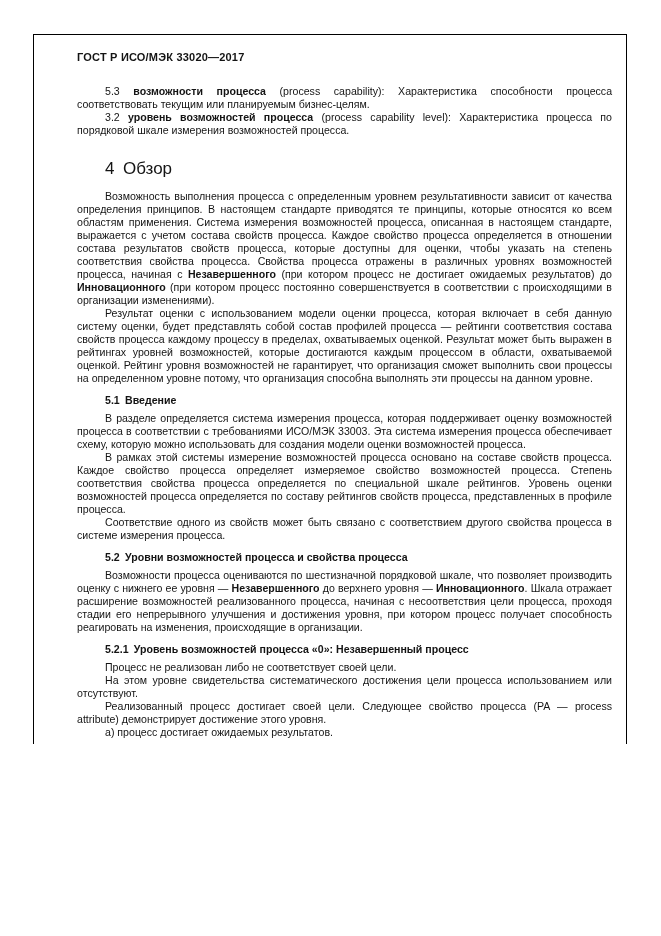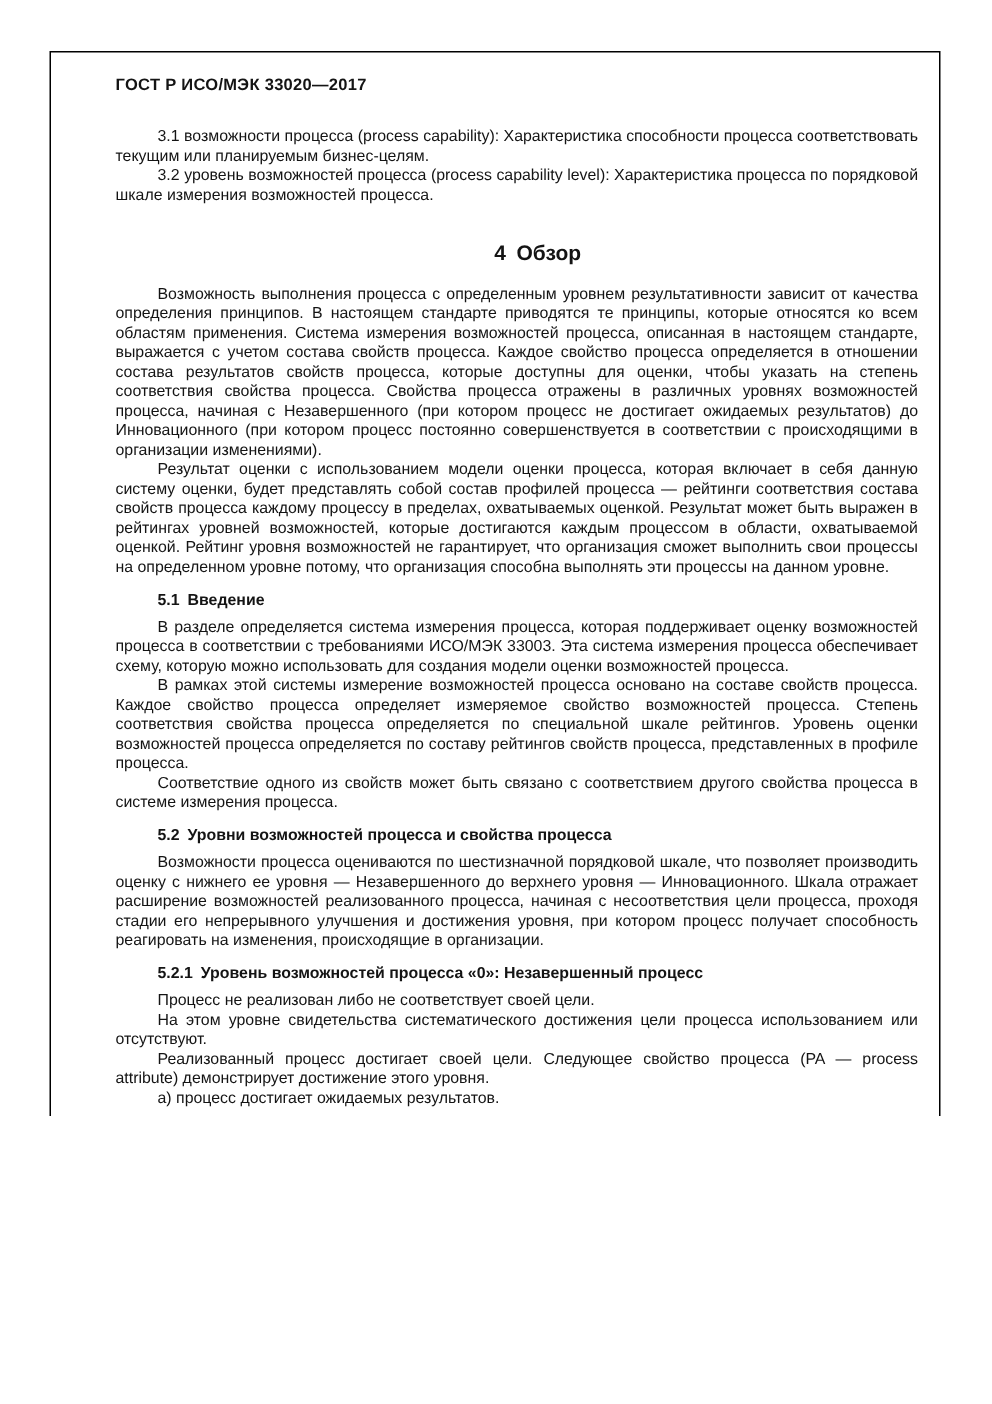--- a/index.html
+++ b/index.html
@@ -40,27 +40,27 @@
     top: 50px;
     width: 535px;
     font-size: 10.6px;
     line-height: 13px;
     text-align: justify;
   }
   .para {
     margin: 0;
     text-indent: 28px;
   }
-  .b { font-weight: normal; }
+  .b { font-weight: bold; }
   .h-major {
-    font-size: 14px;
-    font-weight: bold;
+    font-size: 17px;
+    font-weight: normal;
     margin: 25px 0 15px 0;
     padding-left: 28px;
-    text-align: center;
+    text-align: left;
   }
   .h-sub {
     font-size: 10.6px;
     font-weight: bold;
     margin: 9px 0 5px 0;
     padding-left: 28px;
     text-align: left;
   }
   .page-number {
     position: absolute;
@@ -72,21 +72,21 @@
 </head>
 <body>
 
 <div class="page">
   <div class="frame">
 
     <div class="running-header">ГОСТ Р ИСО/МЭК 33020—2017</div>
 
     <div class="body-text">
 
-      <p class="para"><span>3.1 </span><span class="b">возможности процесса</span><span> (process capability): Характеристика способности процесса соответствовать текущим или планируемым бизнес-целям.</span></p>
+      <p class="para"><span>5.3 </span><span class="b">возможности процесса</span><span> (process capability): Характеристика способности процесса соответствовать текущим или планируемым бизнес-целям.</span></p>
 
       <p class="para"><span>3.2 </span><span class="b">уровень возможностей процесса</span><span> (process capability level): Характеристика процесса по порядковой шкале измерения возможностей процесса.</span></p>
 
       <h2 class="h-major">4 Обзор</h2>
 
       <p class="para"><span>Возможность выполнения процесса с определенным уровнем результативности зависит от качества определения принципов. В настоящем стандарте приводятся те принципы, которые относятся ко всем областям применения. Система измерения возможностей процесса, описанная в настоящем стандарте, выражается с учетом состава свойств процесса. Каждое свойство процесса определяется в отношении состава результатов свойств процесса, которые доступны для оценки, чтобы указать на степень соответствия свойства процесса. Свойства процесса отражены в различных уровнях возможностей процесса, начиная с </span><span class="b">Незавершенного</span><span> (при котором процесс не достигает ожидаемых результатов) до </span><span class="b">Инновационного</span><span> (при котором процесс постоянно совершенствуется в соответствии с происходящими в организации изменениями).</span></p>
 
       <p class="para">Результат оценки с использованием модели оценки процесса, которая включает в себя данную систему оценки, будет представлять собой состав профилей процесса — рейтинги соответствия состава свойств процесса каждому процессу в пределах, охватываемых оценкой. Результат может быть выражен в рейтингах уровней возможностей, которые достигаются каждым процессом в области, охватываемой оценкой. Рейтинг уровня возможностей не гарантирует, что организация сможет выполнить свои процессы на определенном уровне потому, что организация способна выполнять эти процессы на данном уровне.</p>
 
 

